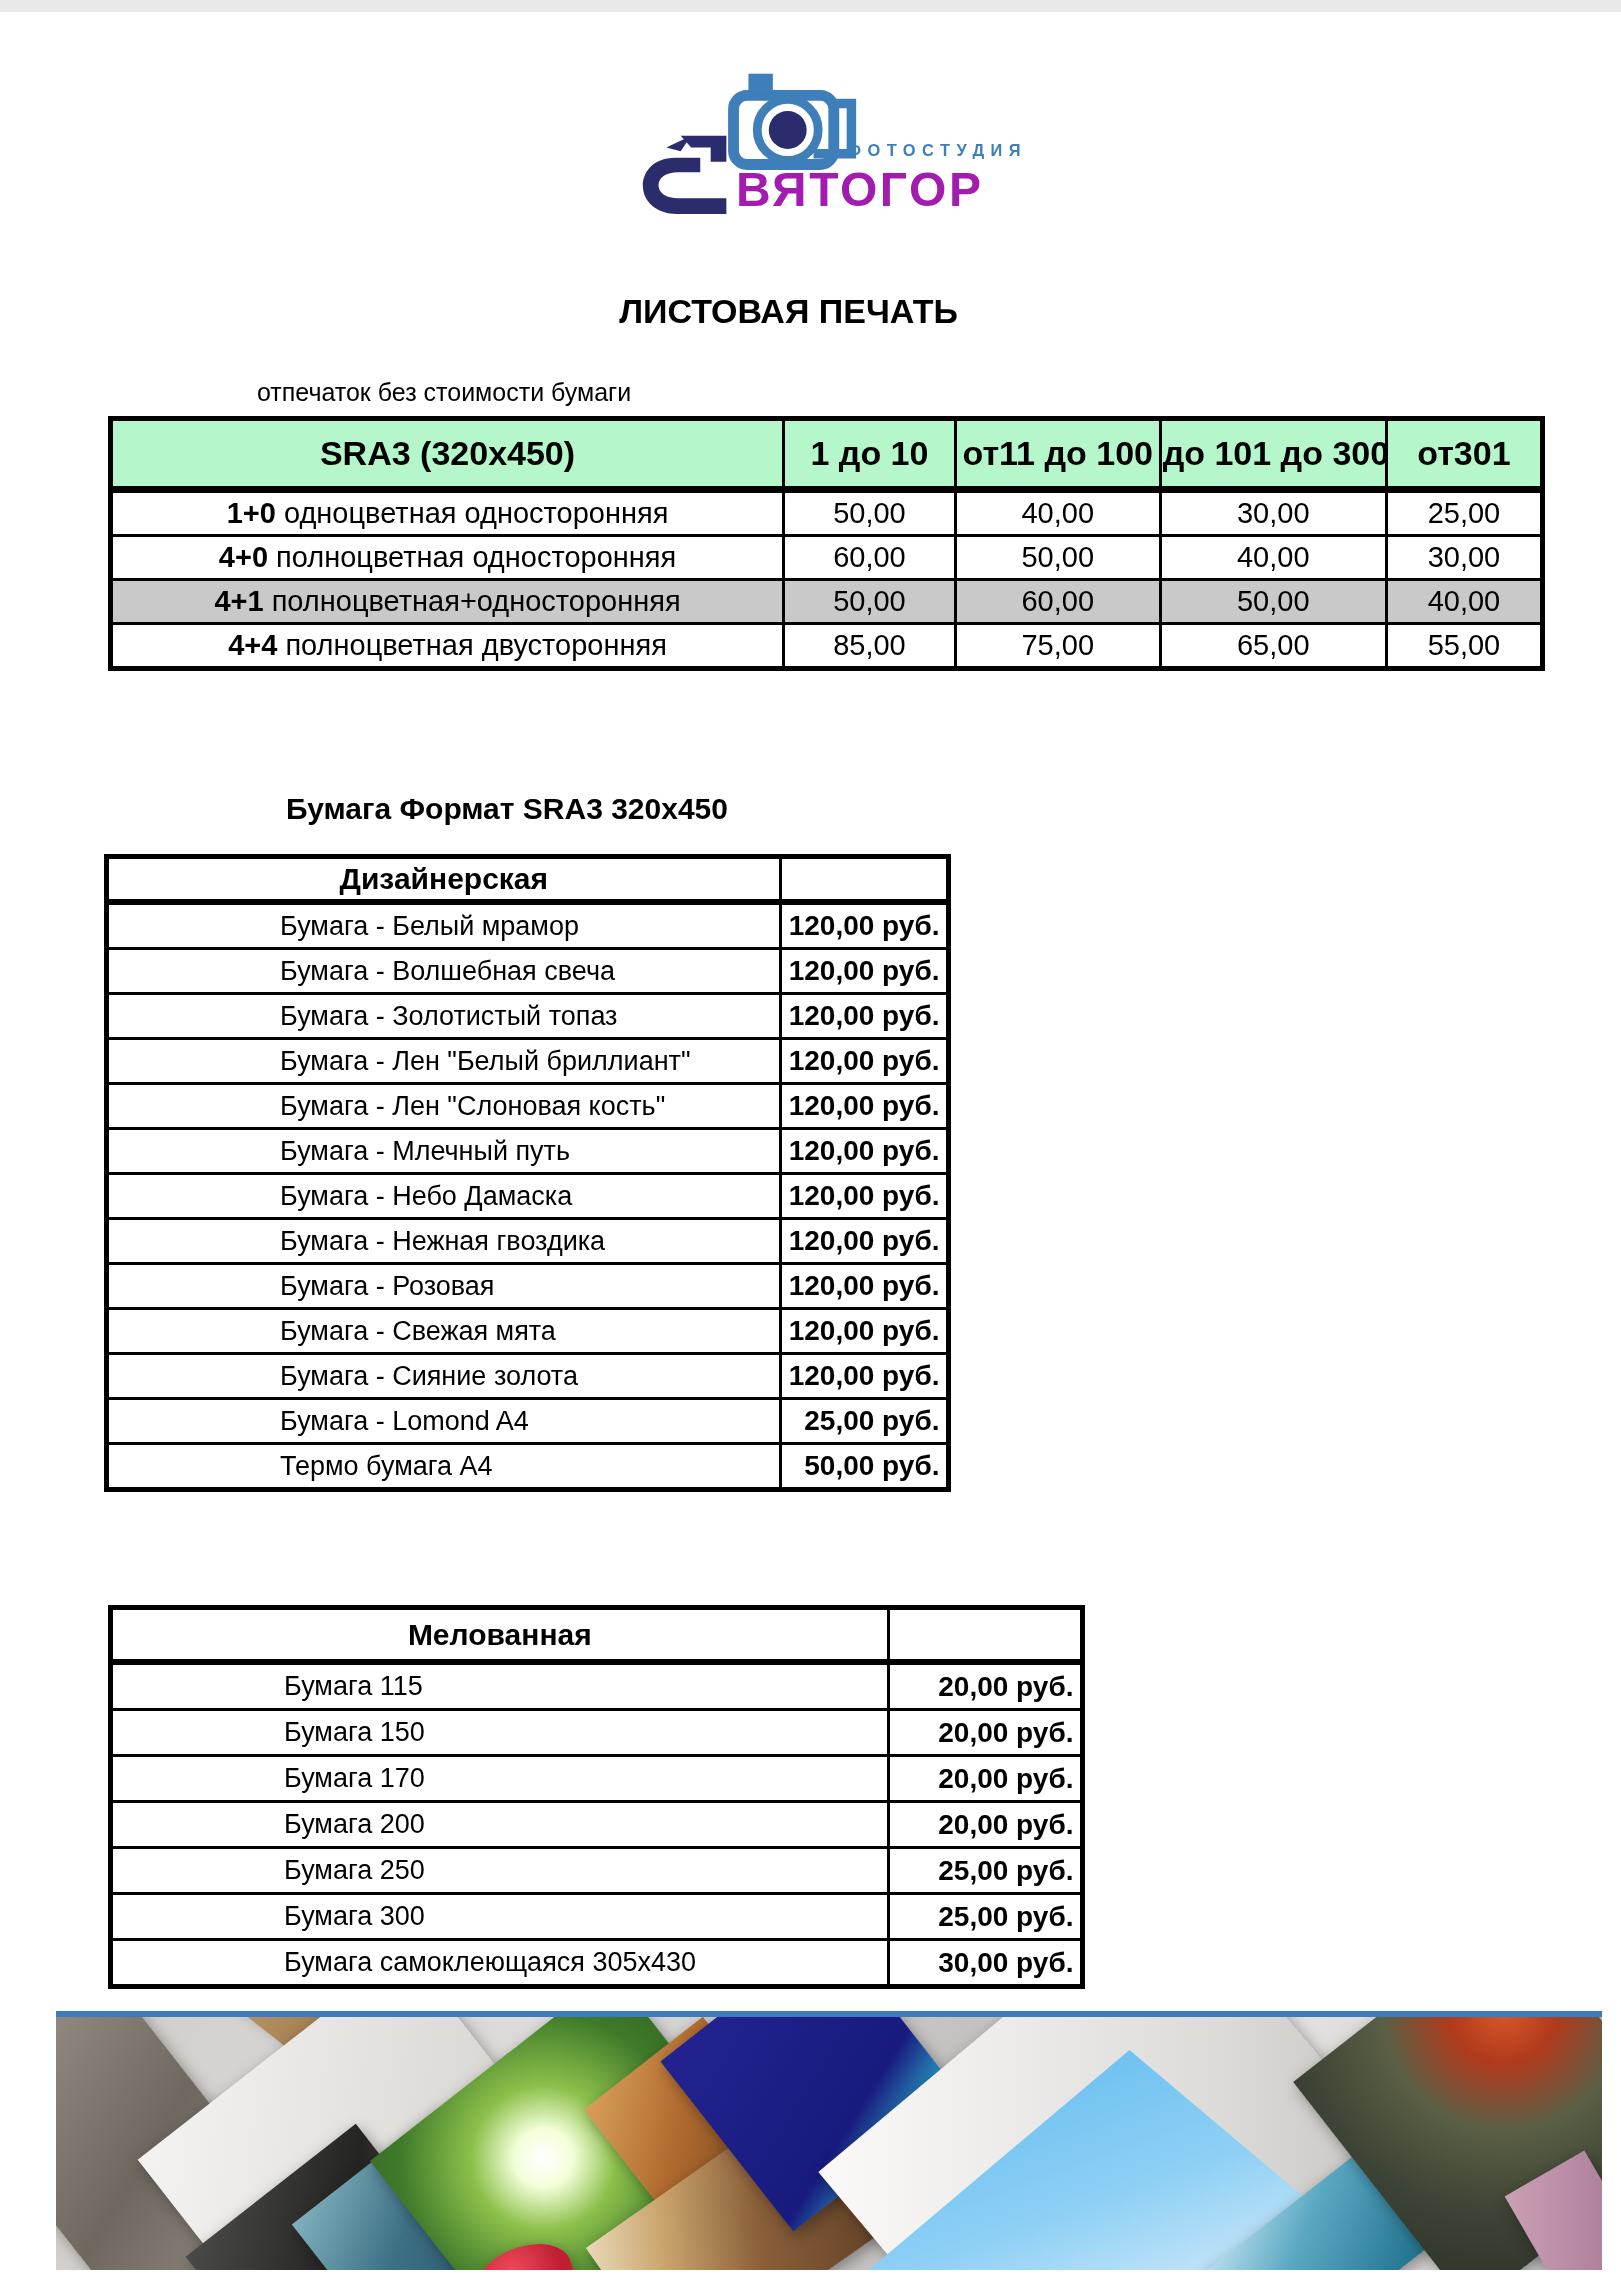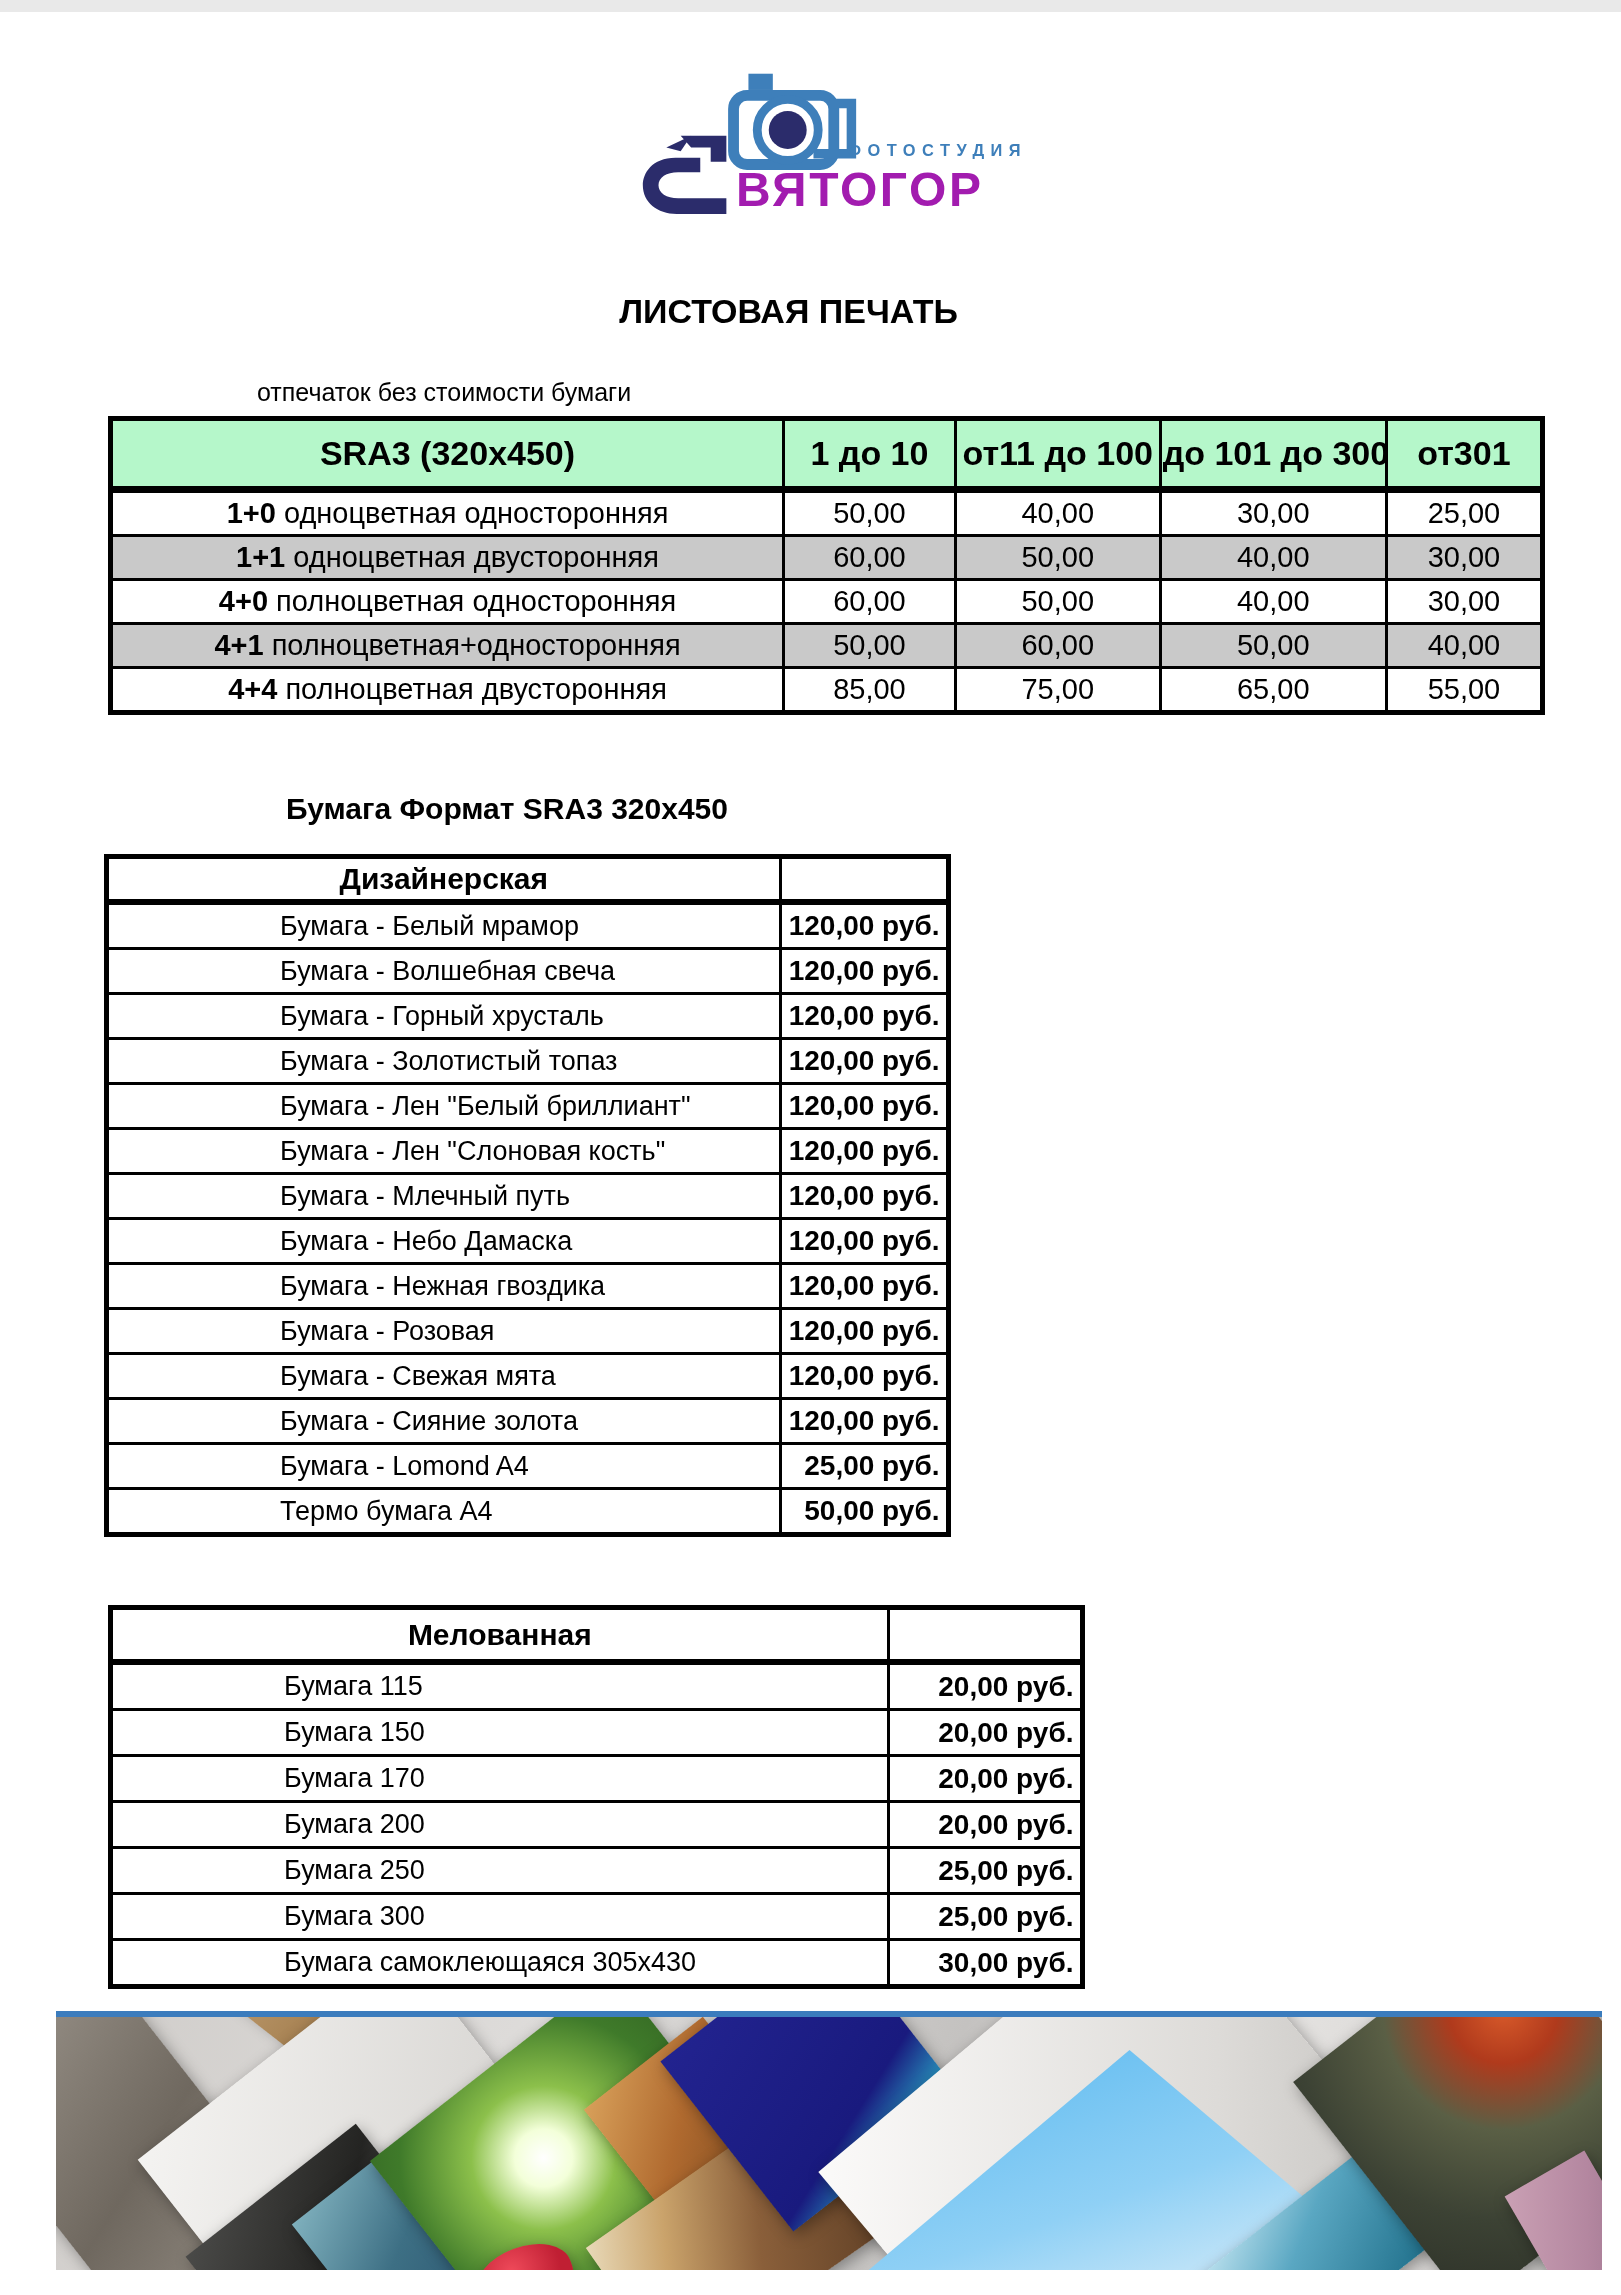--- a/index.html
+++ b/index.html
@@ -130,27 +130,20 @@
       </tr>
     </thead>
     <tbody id="print-tbody">
         <tr>
           <td class="label-cell"><b>1+0</b> одноцветная односторонняя</td>
           <td>50,00</td>
           <td>40,00</td>
           <td>30,00</td>
           <td>25,00</td>
         </tr>
-        <tr class="shaded">
-          <td class="label-cell"><b>1+1</b> одноцветная двусторонняя</td>
-          <td>60,00</td>
-          <td>50,00</td>
-          <td>40,00</td>
-          <td>30,00</td>
-        </tr>
         <tr>
           <td class="label-cell"><b>4+0</b> полноцветная односторонняя</td>
           <td>60,00</td>
           <td>50,00</td>
           <td>40,00</td>
           <td>30,00</td>
         </tr>
         <tr class="shaded">
           <td class="label-cell"><b>4+1</b> полноцветная+односторонняя</td>
           <td>50,00</td>
@@ -181,24 +174,20 @@
         <th></th>
       </tr>
     </thead>
     <tbody id="designer-tbody">
         <tr>
           <td class="p-label">Бумага - Белый мрамор</td>
           <td class="p-price">120,00 руб.</td>
         </tr>
         <tr>
           <td class="p-label">Бумага - Волшебная свеча</td>
-          <td class="p-price">120,00 руб.</td>
-        </tr>
-        <tr>
-          <td class="p-label">Бумага - Горный хрусталь</td>
           <td class="p-price">120,00 руб.</td>
         </tr>
         <tr>
           <td class="p-label">Бумага - Золотистый топаз</td>
           <td class="p-price">120,00 руб.</td>
         </tr>
         <tr>
           <td class="p-label">Бумага - Лен "Белый бриллиант"</td>
           <td class="p-price">120,00 руб.</td>
         </tr>

